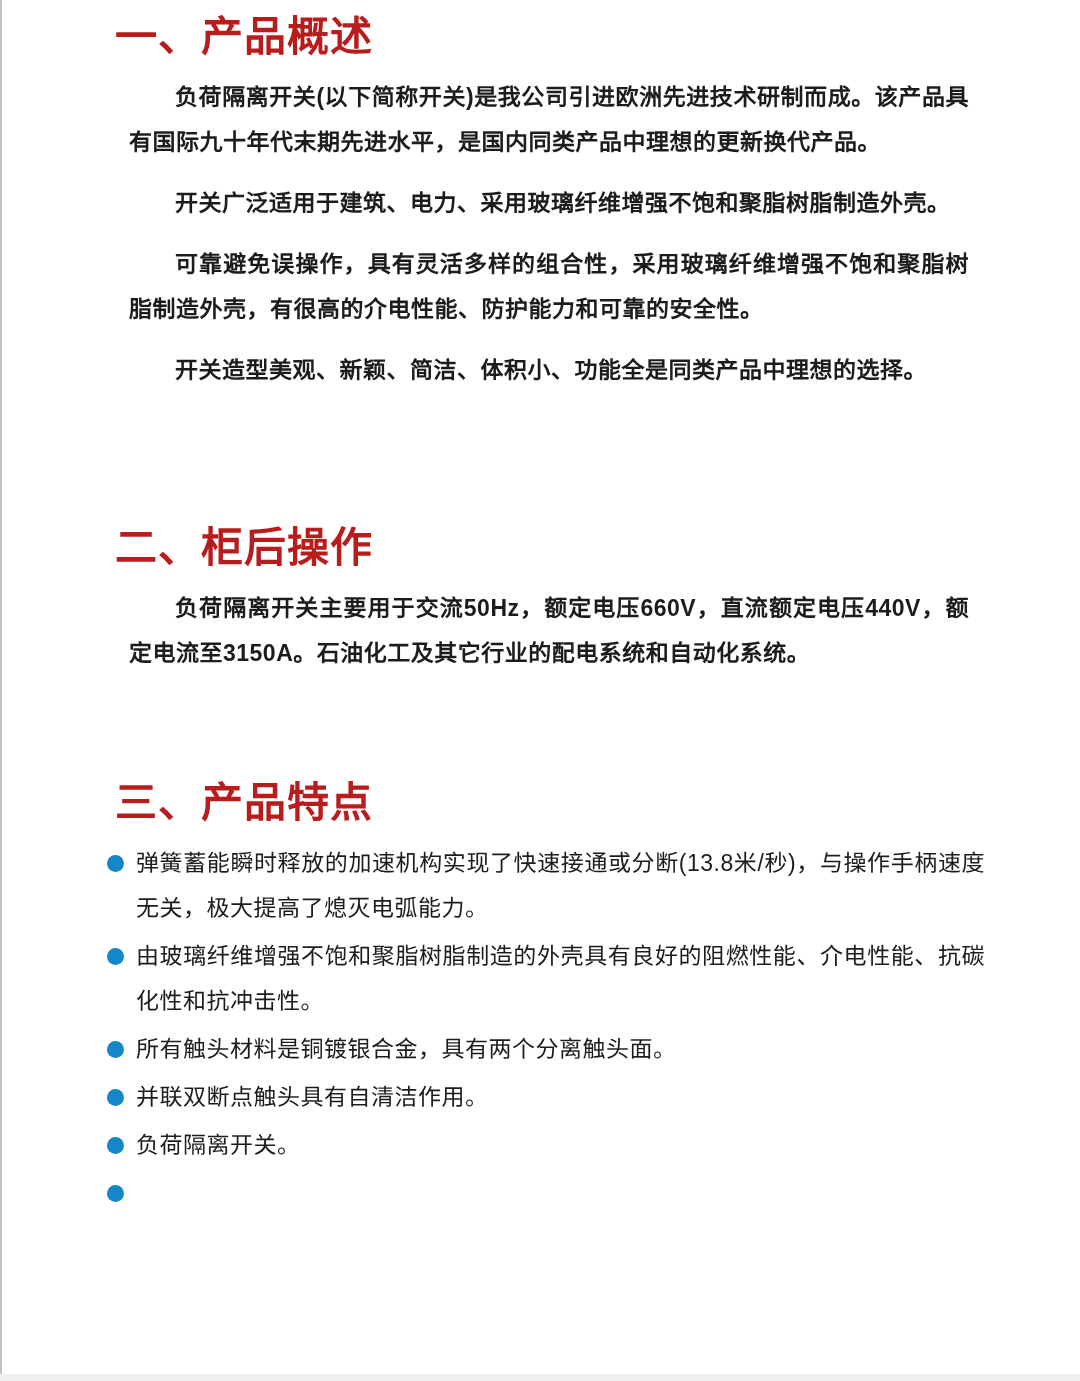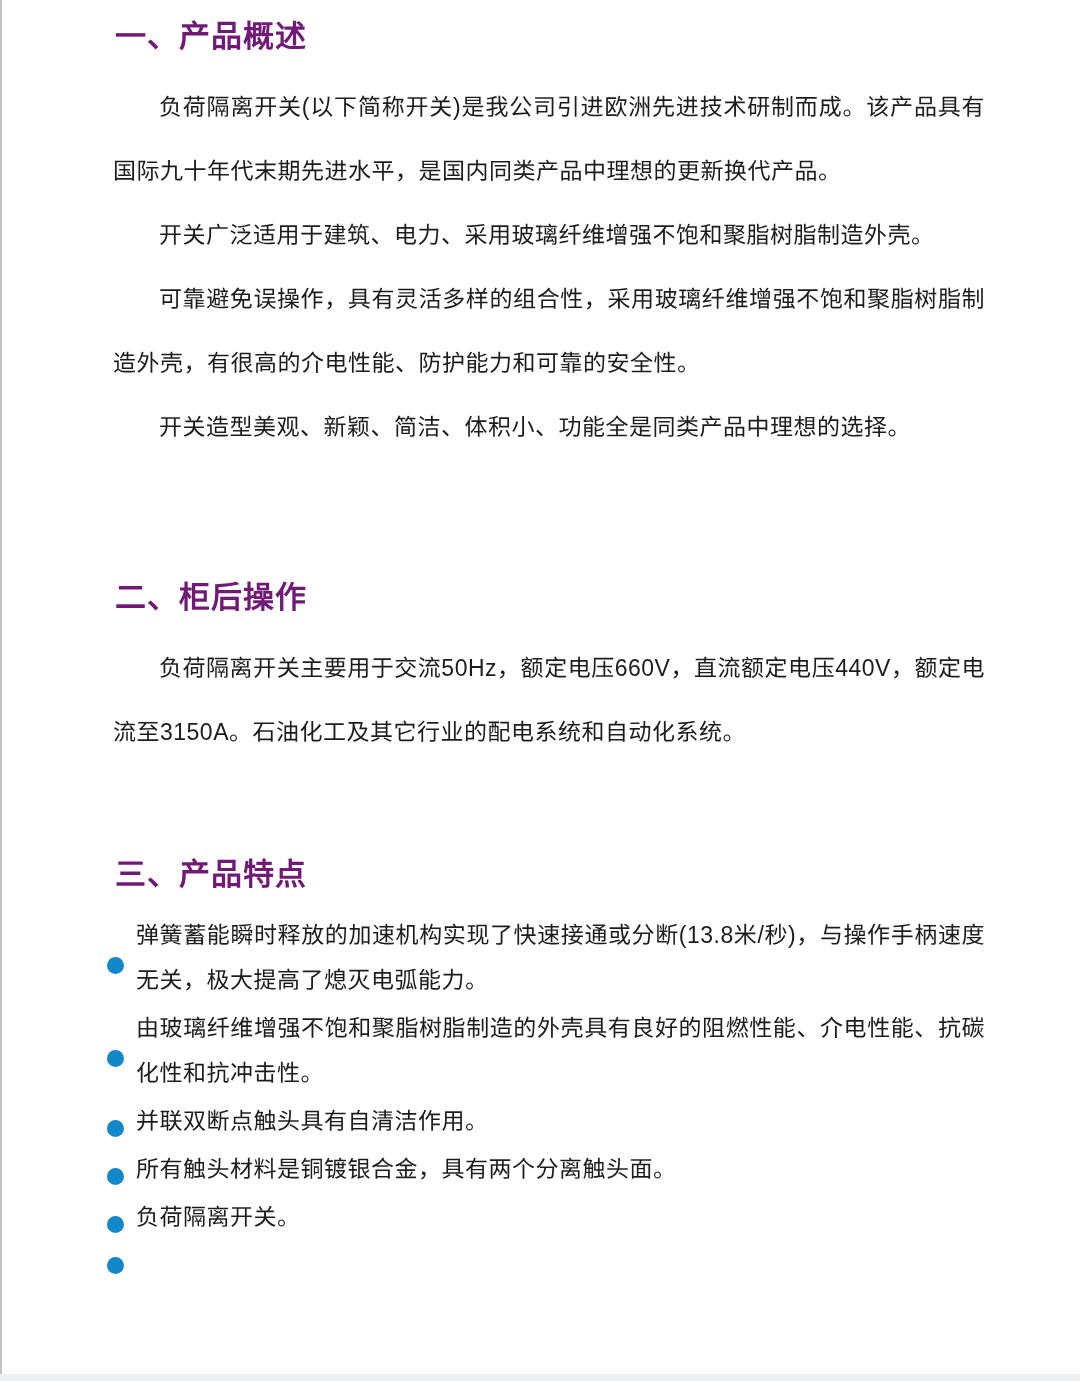--- a/index.html
+++ b/index.html
@@ -25,44 +25,45 @@
     width: 2px; height: 100%;
     background: #c2c2c4;
   }
   .edge-bottom {
     position: absolute;
     left: 0; bottom: 0;
     width: 100%; height: 7px;
     background: #edeff1;
   }
   h2.sec-title {
-    font-size: 31px;
+    font-size: 42px;
     font-weight: bold;
-    color: #701a75;
+    color: #b91c1c;
     letter-spacing: 1px;
     margin: 0 0 17px 2px;
     line-height: 42px;
   }
   .sec-body p {
-    margin: 0;
+    margin: 16px;
     font-size: 23px;
-    line-height: 64px;
+    line-height: 45px;
     letter-spacing: 0.5px;
     text-indent: 2em;
     text-align: justify;
     color: #1c1c1c;
+    font-weight: bold;
   }
   .gap-sec2 { height: 118px; }
   .gap-sec3 { height: 90px; }
   .bullet-list {
     margin-top: 14px;
   }
   .bullet-item {
     display: flex;
-    align-items: center;
+    align-items: flex-start;
     margin: 0 0 3px -6px;
   }
   .bullet-dot {
     flex: 0 0 auto;
     width: 17px;
     height: 17px;
     border-radius: 50%;
     margin: 14px 12px 0 0;
   }
   .bullet-text {
@@ -106,25 +107,25 @@
       <div class="bullet-item">
         <span class="bullet-dot" style="background: rgb(20, 135, 201);"></span>
         <span class="bullet-text">弹簧蓄能瞬时释放的加速机构实现了快速接通或分断(13.8米/秒)，与操作手柄速度无关，极大提高了熄灭电弧能力。</span>
       </div>
       <div class="bullet-item">
         <span class="bullet-dot" style="background: rgb(20, 135, 201);"></span>
         <span class="bullet-text">由玻璃纤维增强不饱和聚脂树脂制造的外壳具有良好的阻燃性能、介电性能、抗碳化性和抗冲击性。</span>
       </div>
       <div class="bullet-item">
         <span class="bullet-dot" style="background: rgb(20, 135, 201);"></span>
-        <span class="bullet-text">并联双断点触头具有自清洁作用。</span>
+        <span class="bullet-text">所有触头材料是铜镀银合金，具有两个分离触头面。</span>
       </div>
       <div class="bullet-item">
         <span class="bullet-dot" style="background: rgb(20, 135, 201);"></span>
-        <span class="bullet-text">所有触头材料是铜镀银合金，具有两个分离触头面。</span>
+        <span class="bullet-text">并联双断点触头具有自清洁作用。</span>
       </div>
       <div class="bullet-item">
         <span class="bullet-dot" style="background: rgb(20, 135, 201);"></span>
         <span class="bullet-text">负荷隔离开关。</span>
       </div>
       <div class="bullet-item">
         <span class="bullet-dot" style="background: rgb(20, 135, 201);"></span>
       </div>
     </div>
   </section>

